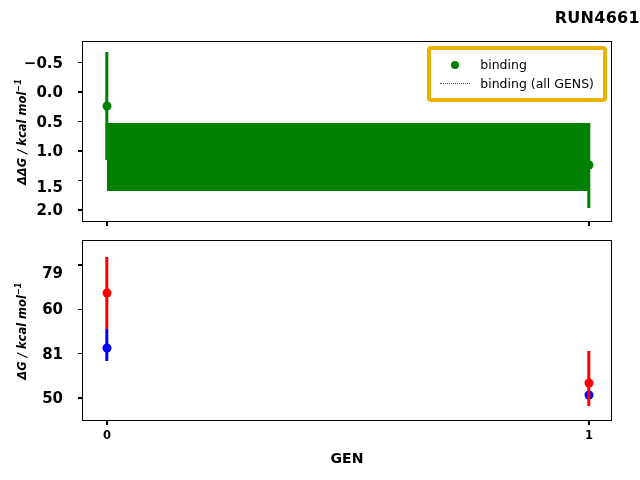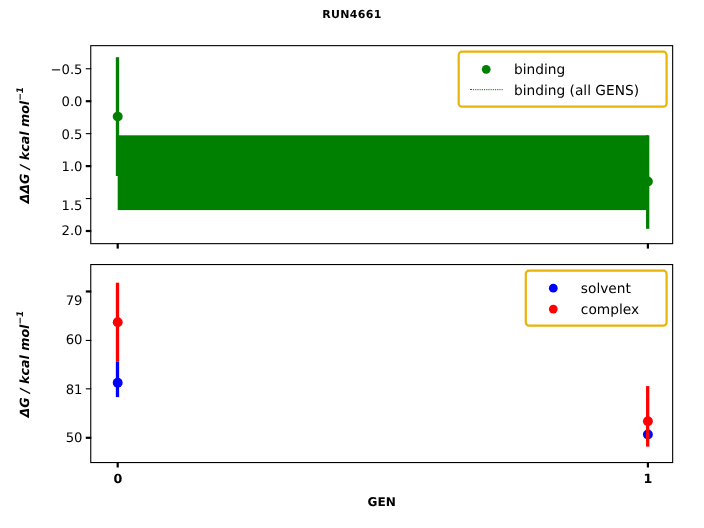--- a/index.html
+++ b/index.html
@@ -20,22 +20,22 @@
     top: 0;
     width: 640px;
     height: 480px;
     background: #ffffff;
   }
   .fig-title {
     position: absolute;
     left: 0;
     top: 8px;
     width: 640px;
-    text-align: center;
-    font-size: 10px;
+    text-align: right;
+    font-size: 16px;
     font-weight: bold;
     color: #000000;
     letter-spacing: 0.3px;
   }
   
   .axes {
     position: absolute;
     border: 1.6px solid #000000;
     box-sizing: border-box;
     background: #ffffff;
@@ -64,24 +64,24 @@
   .ytick {
     position: absolute;
     left: -5px;
     width: 5px;
     height: 1.6px;
     background: #000000;
   }
   .ytick-label {
     position: absolute;
     right: 100%;
-    margin-right: 8px;
+    margin-right: 20px;
     transform: translateY(-50%);
-    font-size: 12px;
-    font-weight: normal;
+    font-size: 15px;
+    font-weight: bold;
     color: #000000;
     white-space: nowrap;
   }
   .xtick {
     position: absolute;
     top: 100%;
     width: 1.6px;
     height: 5px;
     background: #000000;
   }
@@ -123,21 +123,21 @@
   }
   .ylabel .up {
     font-style: italic;
   }
   .xlabel {
     position: absolute;
     left: 82px;
     top: 450px;
     width: 530px;
     text-align: center;
-    font-size: 11px;
+    font-size: 14px;
     font-weight: bold;
     color: #000000;
   }
   
   .band {
     position: absolute;
   }
   .errbar {
     position: absolute;
     transform: translateX(-50%);
@@ -146,23 +146,23 @@
     position: absolute;
     width: 9px;
     height: 9px;
     border-radius: 50%;
     transform: translate(-50%, -50%);
   }
   
   .legend {
     position: absolute;
     background: #ffffff;
-    border: 2px solid #eab308;
+    border: 4px solid #eab308;
     border-radius: 4px;
-    padding: 5px 24px 5px 7px;
+    padding: 5px 9px 5px 7px;
     box-sizing: border-box;
   }
   .legend-row {
     display: flex;
     align-items: center;
     height: 19px;
   }
   .legend-key {
     width: 34px;
     display: flex;
@@ -269,31 +269,17 @@
         <div class="ytick" style="top: 23.4805px;"></div>
         <div class="ytick-label" style="top: 32px;">79</div>
         <div class="xtick" style="left: 23.2909px;"></div>
         <div class="xtick-label" style="left: 24.0909px;">0</div>
         <div class="xtick" style="left: 505.109px;"></div>
         <div class="xtick-label" style="left: 505.909px;">1</div>
       </div>
     <div class="ylabel" id="ylabel-bottom">
       <span class="up">ΔG / kcal mol</span><sup>−1</sup>
     </div>
-    <div class="legend" id="legend-bottom">
-        <div class="legend-row">
-          <span class="legend-key">
-            <span class="legend-dot" style="background: rgb(0, 0, 255);"></span>
-          </span>
-          <span class="legend-label">solvent</span>
-        </div>
-        <div class="legend-row">
-          <span class="legend-key">
-            <span class="legend-dot" style="background: rgb(255, 0, 0);"></span>
-          </span>
-          <span class="legend-label">complex</span>
-        </div>
-      </div>
   </div>
 
   <div class="xlabel">GEN</div>
 
 </div>
 
 </body></html>

